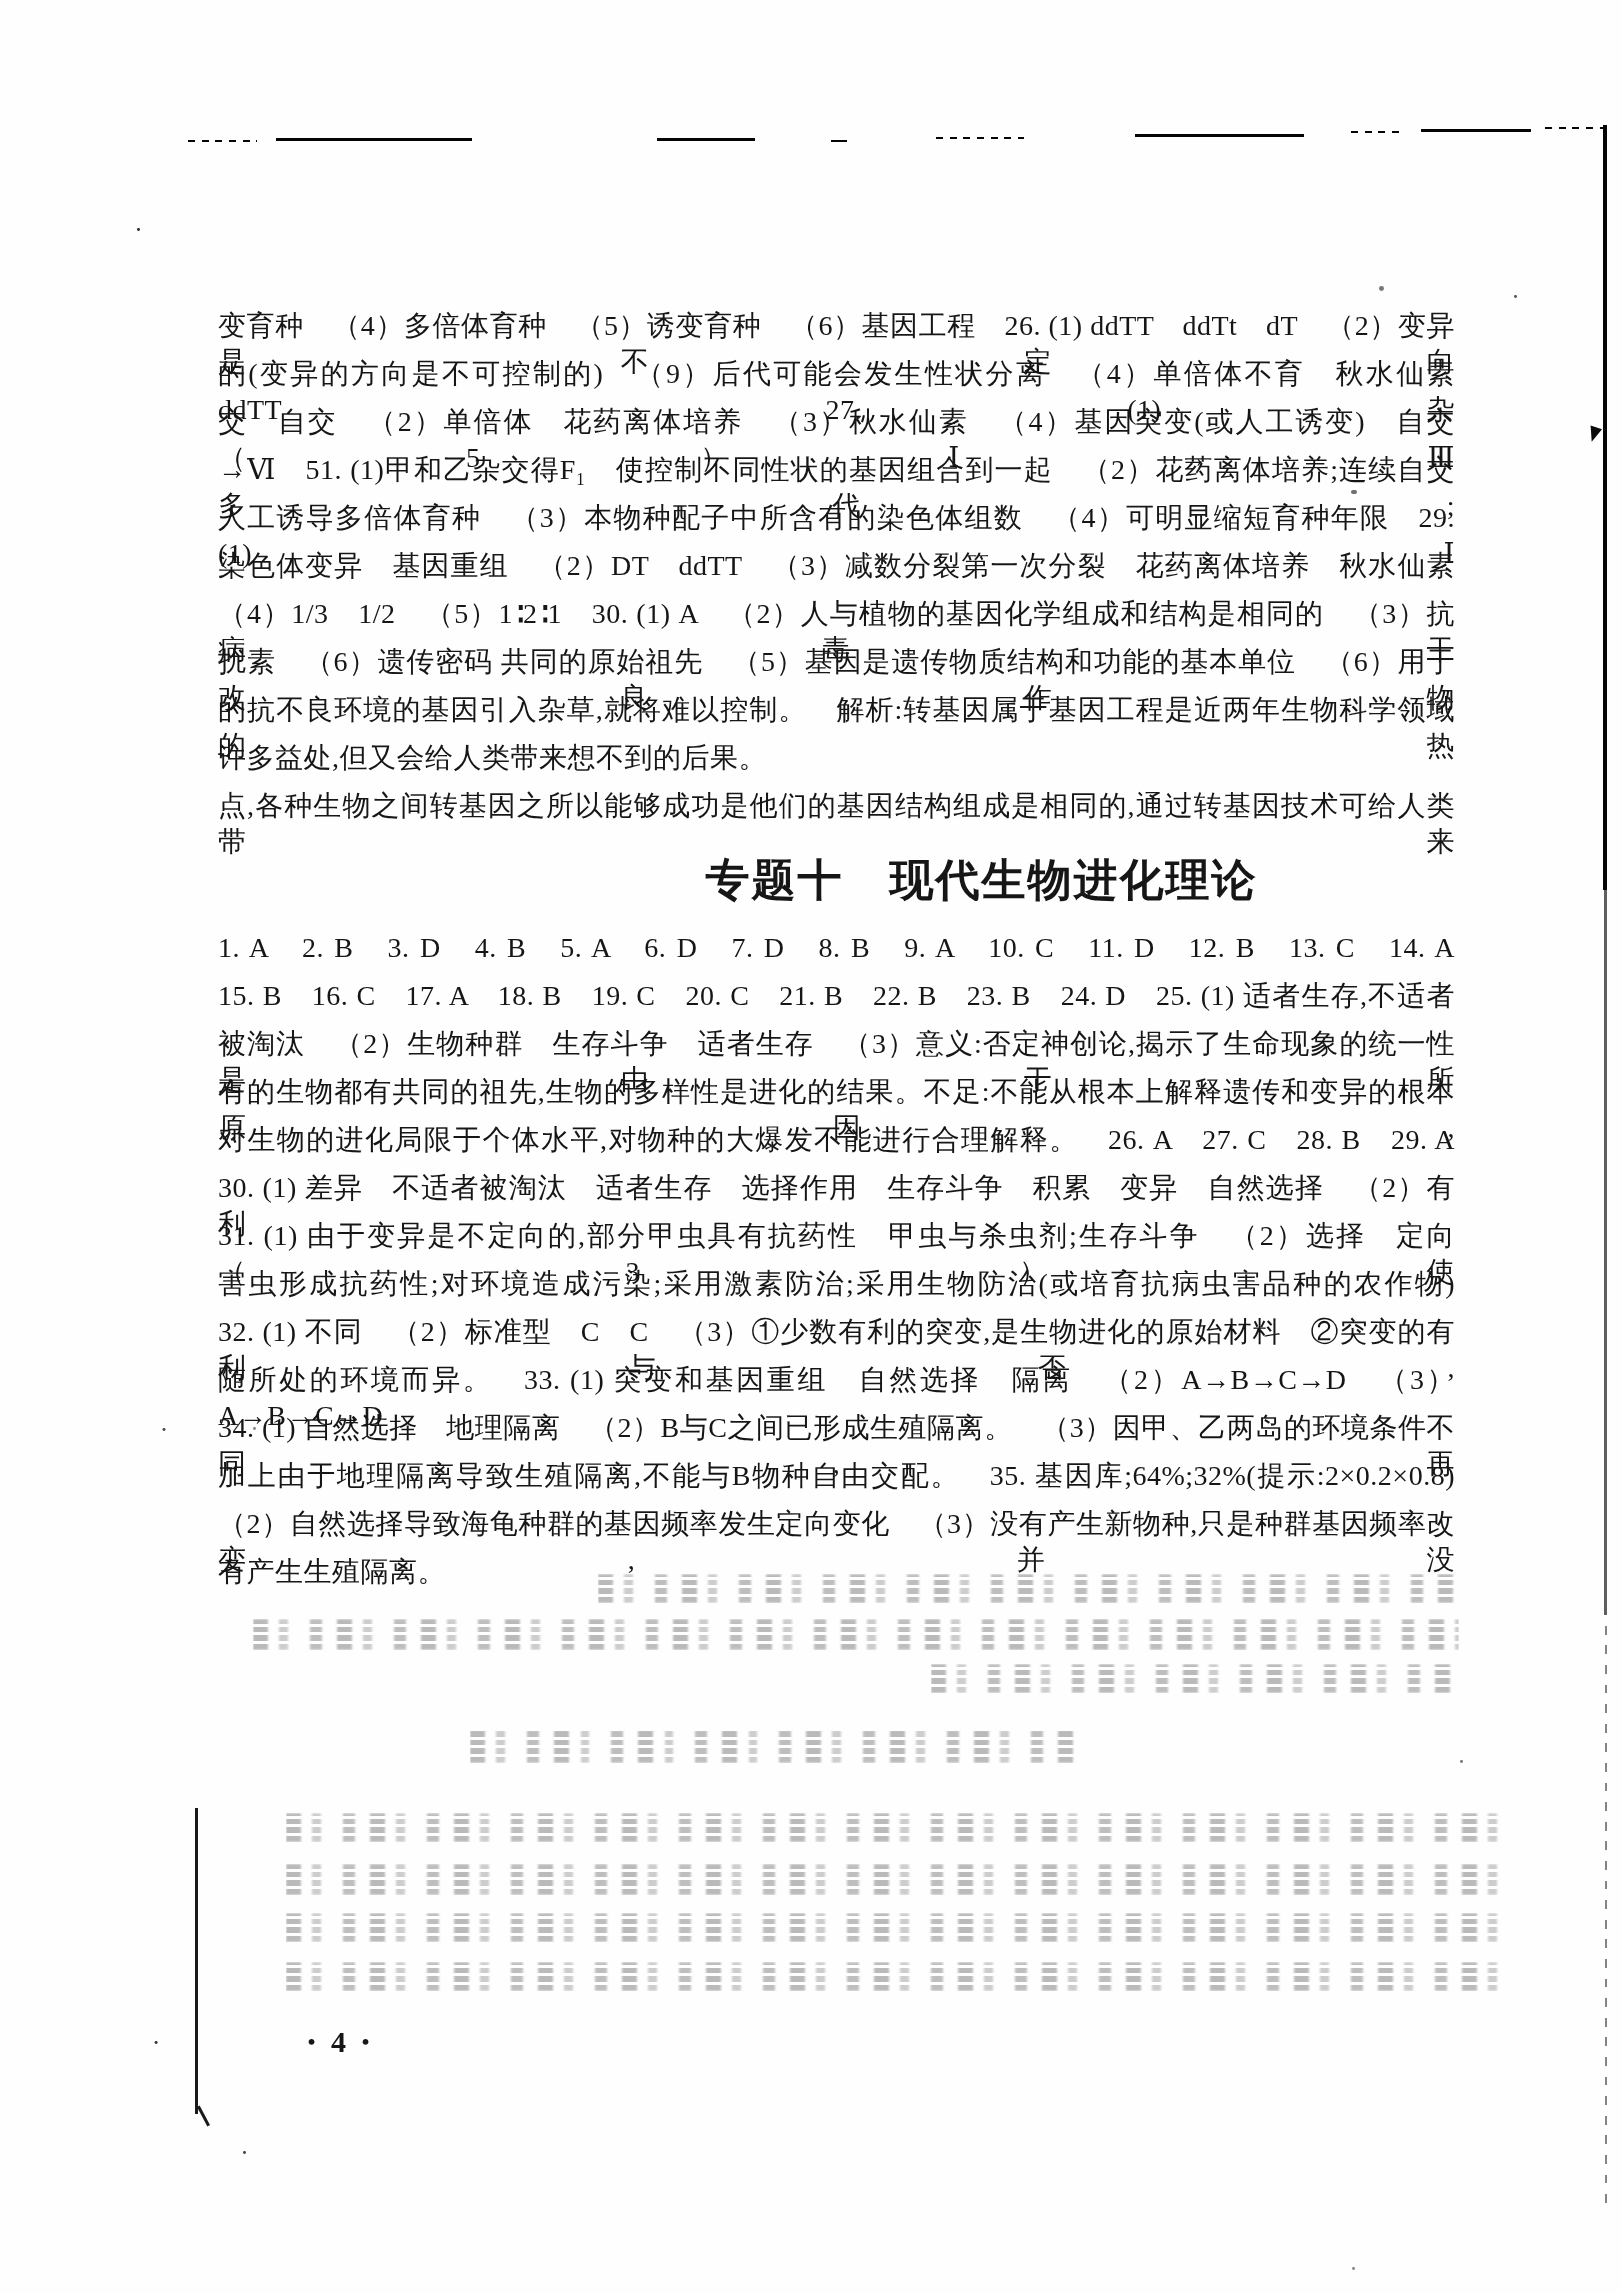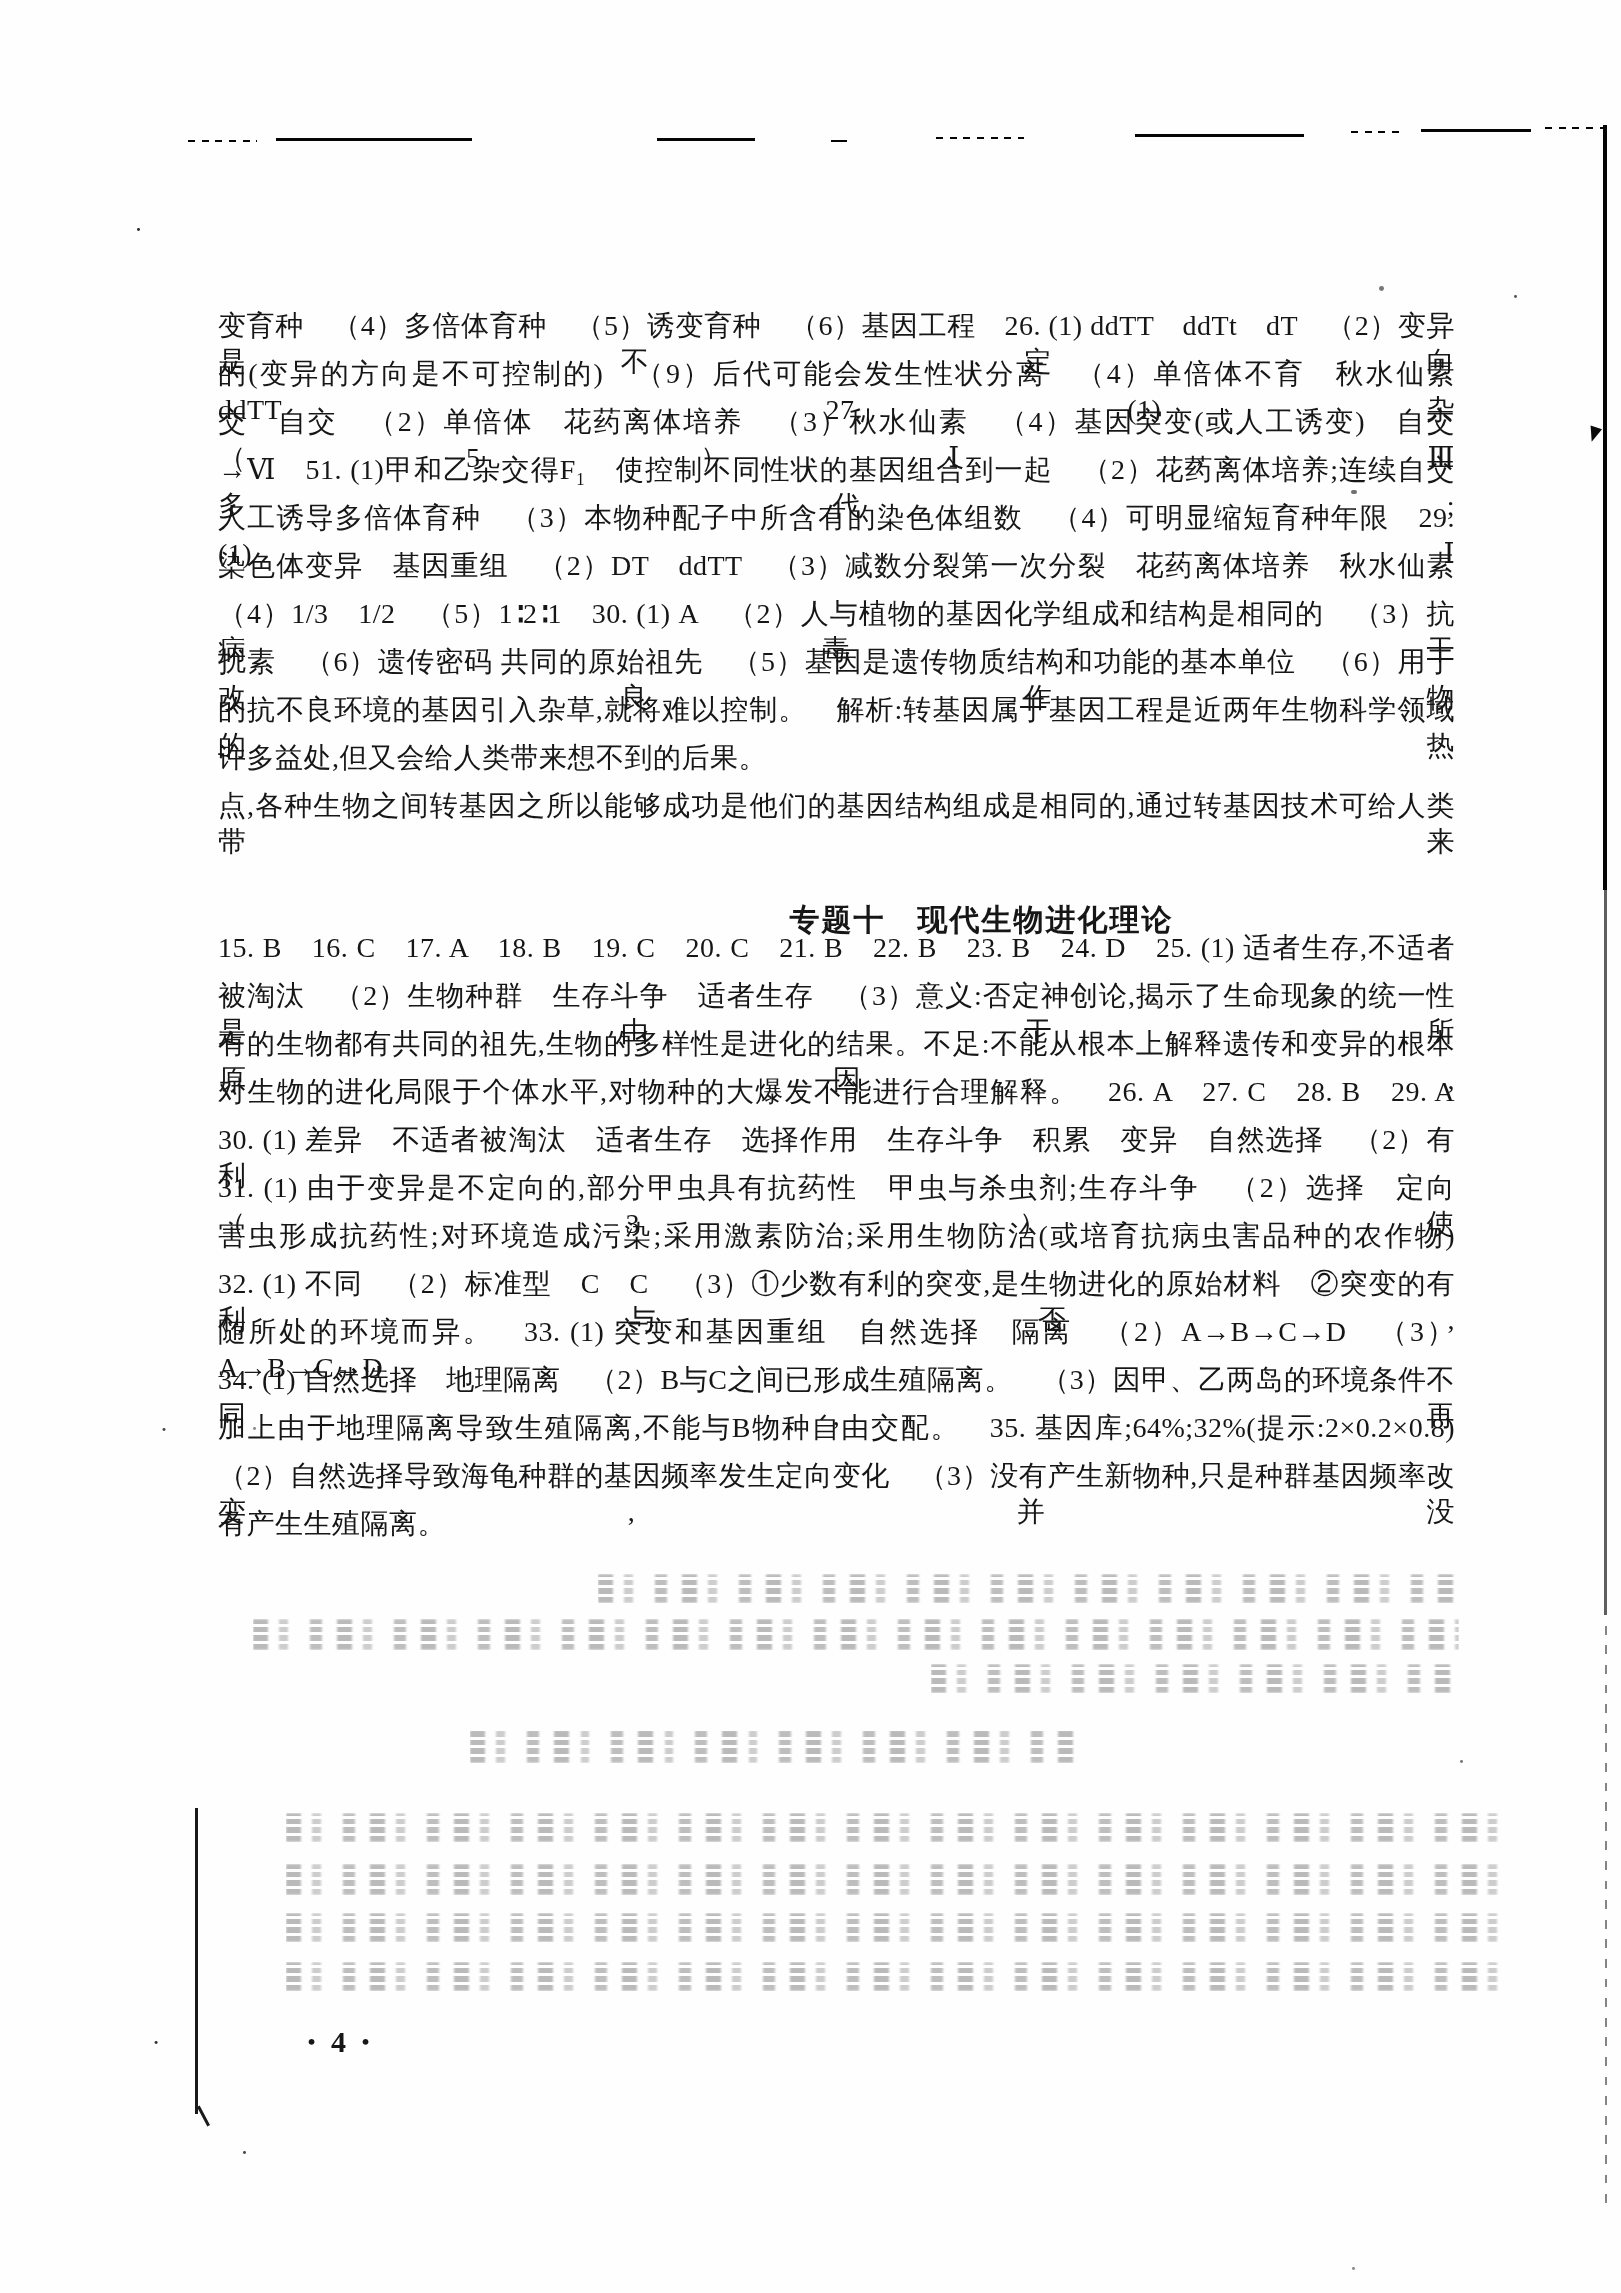--- a/index.html
+++ b/index.html
@@ -17,23 +17,22 @@
   .ln{
     margin:0;height:48px;line-height:36px;
     font-size:28px;
     text-align:justify;text-align-last:justify;
     letter-spacing:0.5px;
     overflow:visible;
   }
   .ln.left{text-align-last:left;}
   .heading{
     position:absolute;left:363px;top:855px;width:1237px;height:51px;
-    text-align:center;font-weight:bold;font-size:30px;line-height:51px;
+    text-align:center;font-weight:bold;font-size:44px;line-height:51px;
     letter-spacing:2px;
-    margin-top:39px;
   }
   .pagenum{
     position:absolute;left:294px;top:2019px;height:45px;line-height:45px;
     font-size:30px;font-weight:bold;letter-spacing:2px;
   }
   .pagenum .dot{font-size:21.6px;vertical-align:2.9px;padding:0 13.7px;font-weight:bold;}
 
   
   .seg{position:absolute;height:2.9px;background:#050505;}
   .seg.dotted{background:repeating-linear-gradient(90deg,#050505 0 6.9px,transparent 6.9px 13.7px);}
@@ -112,20 +111,21 @@
     <p class="ln">（4）1/3　1/2　（5）1∶2∶1　30. (1) A　（2）人与植物的基因化学组成和结构是相同的　（3）抗病毒干</p>
     <p class="ln">扰素　（6）遗传密码 共同的原始祖先　（5）基因是遗传物质结构和功能的基本单位　（6）用于改良作物</p>
     <p class="ln">的抗不良环境的基因引入杂草,就将难以控制。　解析:转基因属于基因工程是近两年生物科学领域的热</p>
     <p class="ln left">许多益处,但又会给人类带来想不到的后果。</p>
     <p class="ln">点,各种生物之间转基因之所以能够成功是他们的基因结构组成是相同的,通过转基因技术可给人类带来</p>
   </div>
 
   <div class="heading">专题十　现代生物进化理论</div>
 
   <div class="textblock" style="top:930px;">
+    <p class="ln">1. A　2. B　3. D　4. B　5. A　6. D　7. D　8. B　9. A　10. C　11. D　12. B　13. C　14. A</p>
     <p class="ln">15. B　16. C　17. A　18. B　19. C　20. C　21. B　22. B　23. B　24. D　25. (1) 适者生存,不适者</p>
     <p class="ln">被淘汰　（2）生物种群　生存斗争　适者生存　（3）意义:否定神创论,揭示了生命现象的统一性是由于所</p>
     <p class="ln">有的生物都有共同的祖先,生物的多样性是进化的结果。不足:不能从根本上解释遗传和变异的根本原因,</p>
     <p class="ln">对生物的进化局限于个体水平,对物种的大爆发不能进行合理解释。　26. A　27. C　28. B　29. A</p>
     <p class="ln">30. (1) 差异　不适者被淘汰　适者生存　选择作用　生存斗争　积累　变异　自然选择　（2）有利</p>
     <p class="ln">31. (1) 由于变异是不定向的,部分甲虫具有抗药性　甲虫与杀虫剂;生存斗争　（2）选择　定向　（3）使</p>
     <p class="ln">害虫形成抗药性;对环境造成污染;采用激素防治;采用生物防治(或培育抗病虫害品种的农作物)</p>
     <p class="ln">32. (1) 不同　（2）标准型　C　C　（3）①少数有利的突变,是生物进化的原始材料　②突变的有利与否,</p>
     <p class="ln">随所处的环境而异。　33. (1) 突变和基因重组　自然选择　隔离　（2）A→B→C→D　（3）A→B→C→D</p>
     <p class="ln">34. (1) 自然选择　地理隔离　（2）B与C之间已形成生殖隔离。　（3）因甲、乙两岛的环境条件不同,再</p>

